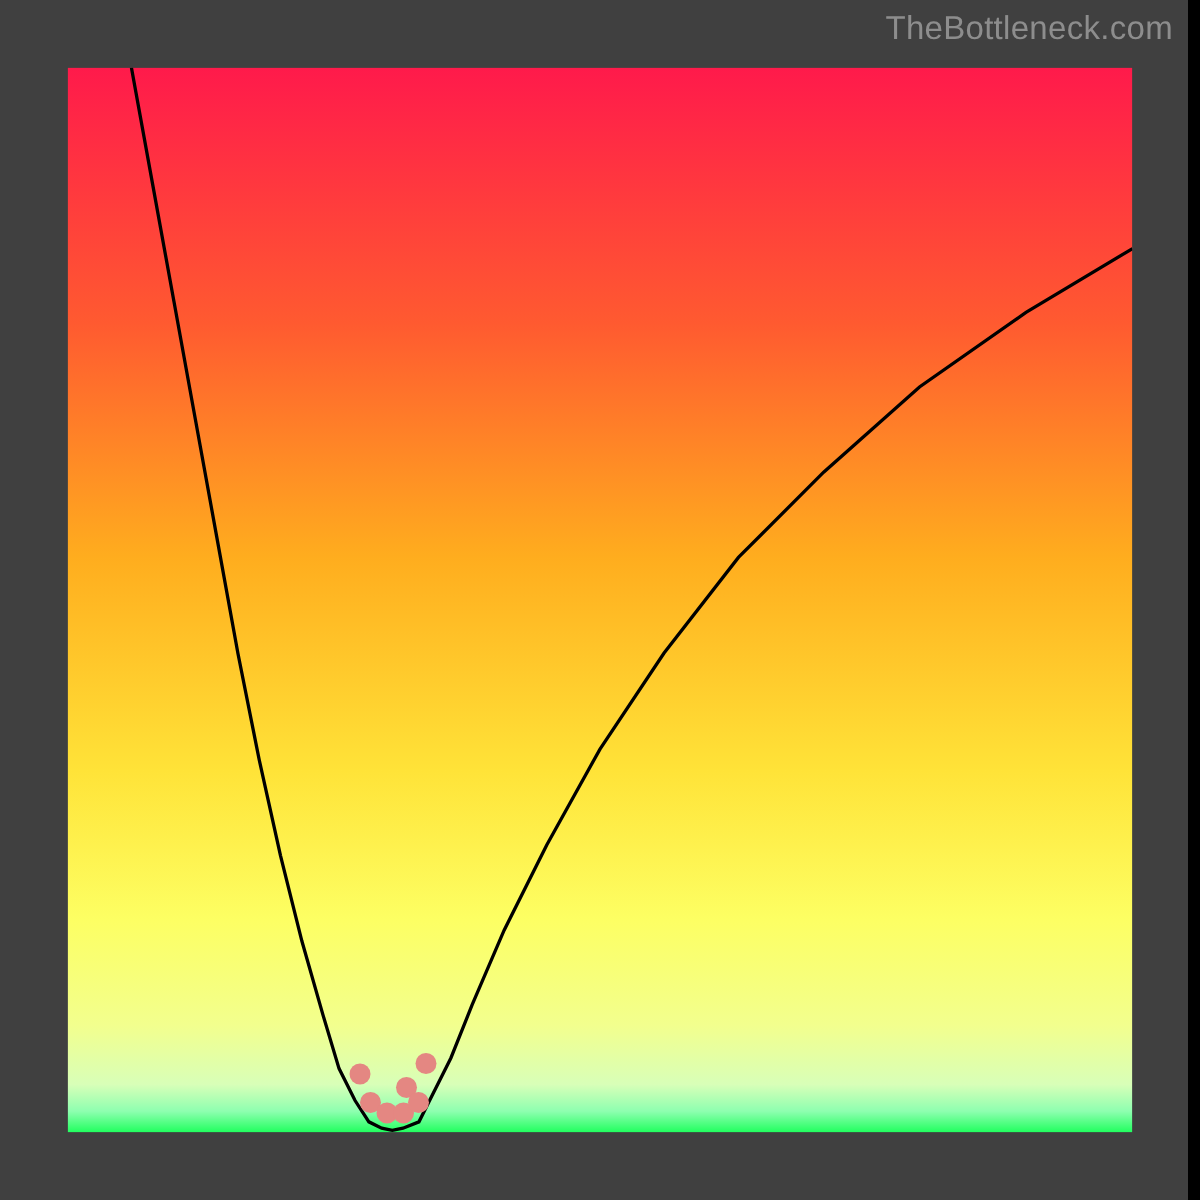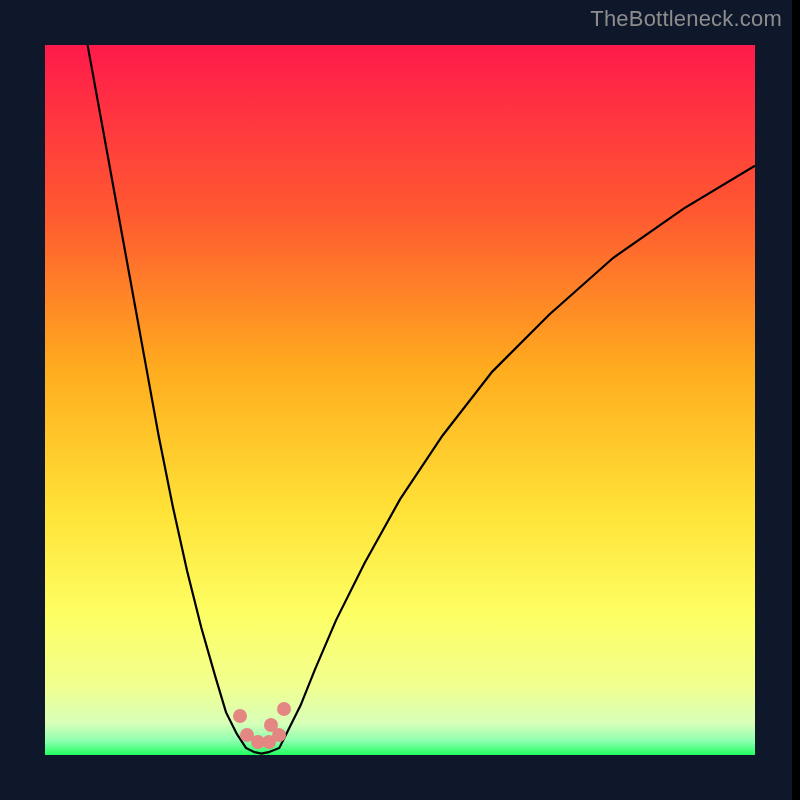--- a/index.html
+++ b/index.html
@@ -8,21 +8,21 @@
     width: 800px;
     height: 800px;
     overflow: hidden;
     background: #000;
     font-family: Arial, Helvetica, sans-serif;
   }
   .stage {
     position: relative;
     width: 792px;
     height: 800px;
-    background: #0f172a;
+    background: #404040;
   }
   .plot-area {
     position: absolute;
     left: 45px;
     top: 45px;
     width: 710px;
     height: 710px;
     overflow: hidden;
   }
   .gradient-bg {

